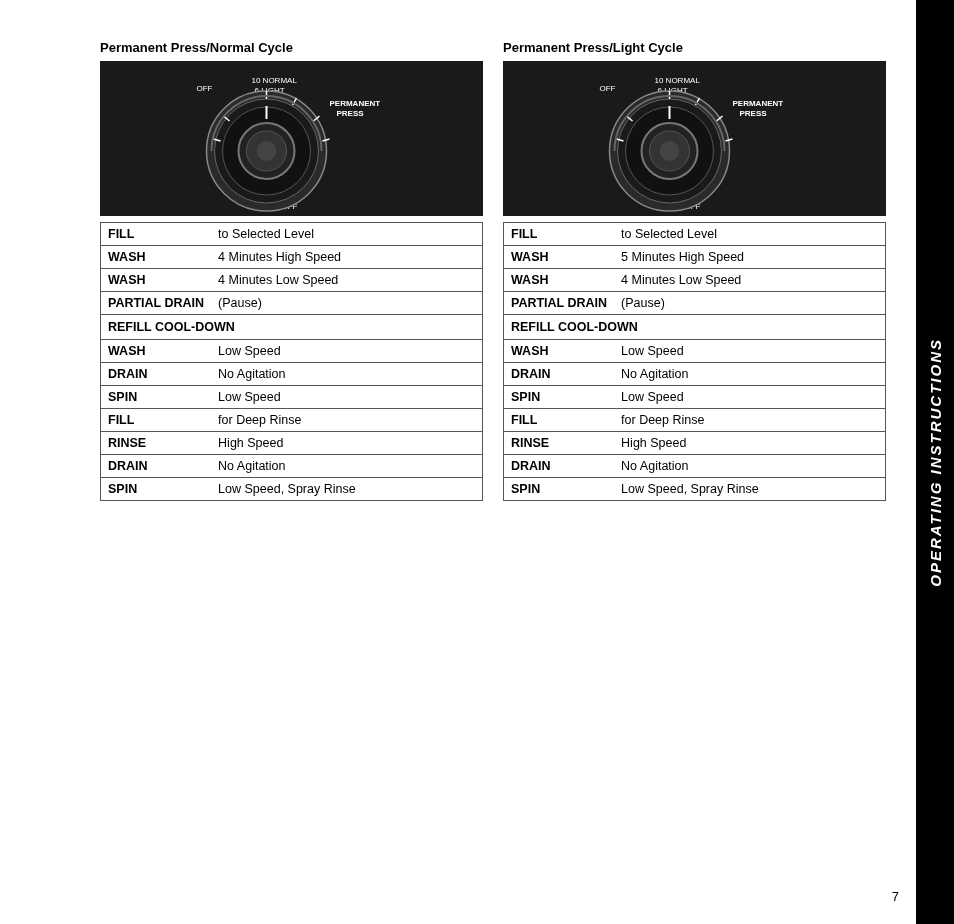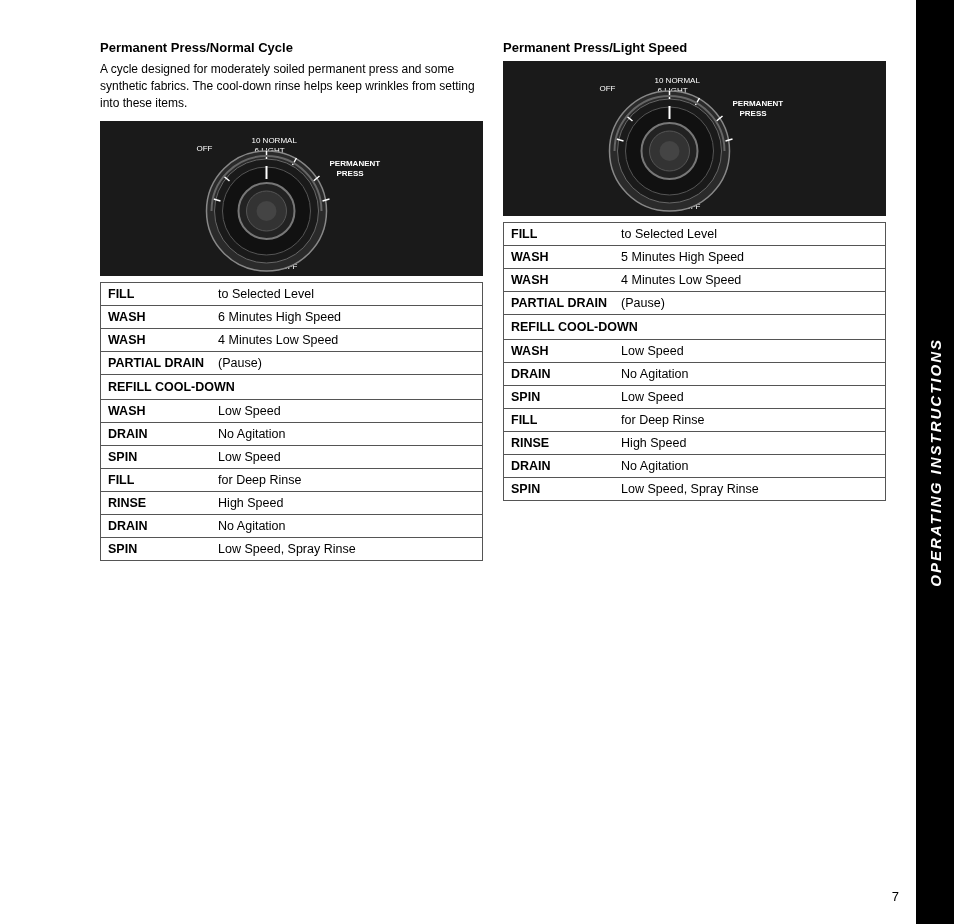--- a/index.html
+++ b/index.html
@@ -119,21 +119,20 @@
     }
   </style>
 </head>
 <body>
 
 <div class="page-container">
   <div class="main-content">
 
     <div class="column">
       <div class="col-title">Permanent Press/Normal Cycle</div>
-      <div class="col-description">A cycle designed for moderately soiled permanent press and some synthetic fabrics. The cool-down rinse helps keep wrinkles from setting into these items.</div>
 
       <div class="dial-image">
         <svg class="dial-svg" viewBox="0 0 220 155" xmlns="http://www.w3.org/2000/svg">
 
           <rect width="220" height="155" fill="#1a1a1a"></rect>
 
           <text x="15" y="30" fill="white" font-size="8" font-family="Arial">OFF</text>
           <text x="70" y="22" fill="white" font-size="8" font-family="Arial">10 NORMAL</text>
           <text x="73" y="32" fill="white" font-size="8" font-family="Arial">6 LIGHT</text>
           <text x="148" y="45" fill="white" font-size="8" font-family="Arial" font-weight="bold">PERMANENT</text>
@@ -164,21 +163,21 @@
       </div>
 
       <table class="cycle-table">
         <tbody id="left-table-body">
             <tr style="border-width: 1.5px; border-style: solid; border-color: rgb(85, 85, 85);">
               <td class="label" style="font-weight: bold; padding: 4px 7px; font-size: 12.5px; white-space: nowrap; width: 80px;">FILL</td>
               <td style="padding: 4px 7px; font-size: 12.5px;">to Selected Level</td>
             </tr>
             <tr style="border-width: 1.5px; border-style: solid; border-color: rgb(85, 85, 85);">
               <td class="label" style="font-weight: bold; padding: 4px 7px; font-size: 12.5px; white-space: nowrap; width: 80px;">WASH</td>
-              <td style="padding: 4px 7px; font-size: 12.5px;">6 Minutes High Speed</td>
+              <td style="padding: 4px 7px; font-size: 12.5px;">4 Minutes High Speed</td>
             </tr>
             <tr style="border-width: 1.5px; border-style: solid; border-color: rgb(85, 85, 85);">
               <td class="label" style="font-weight: bold; padding: 4px 7px; font-size: 12.5px; white-space: nowrap; width: 80px;">WASH</td>
               <td style="padding: 4px 7px; font-size: 12.5px;">4 Minutes Low Speed</td>
             </tr>
             <tr style="border-width: 1.5px; border-style: solid; border-color: rgb(85, 85, 85);">
               <td class="label" style="font-weight: bold; padding: 4px 7px; font-size: 12.5px; white-space: nowrap; width: 80px;">PARTIAL DRAIN</td>
               <td style="padding: 4px 7px; font-size: 12.5px;">(Pause)</td>
             </tr>
             <tr style="border-width: 1.5px; border-style: solid; border-color: rgb(85, 85, 85);">
@@ -210,21 +209,21 @@
             </tr>
             <tr style="border-width: 1.5px; border-style: solid; border-color: rgb(85, 85, 85);">
               <td class="label" style="font-weight: bold; padding: 4px 7px; font-size: 12.5px; white-space: nowrap; width: 80px;">SPIN</td>
               <td style="padding: 4px 7px; font-size: 12.5px;">Low Speed, Spray Rinse</td>
             </tr>
           </tbody>
       </table>
     </div>
 
     <div class="column">
-      <div class="col-title">Permanent Press/Light Speed</div>
+      <div class="col-title">Permanent Press/Light Cycle</div>
 
       <div class="dial-image">
         <svg class="dial-svg" viewBox="0 0 220 155" xmlns="http://www.w3.org/2000/svg">
           <rect width="220" height="155" fill="#1a1a1a"></rect>
 
           <text x="15" y="30" fill="white" font-size="8" font-family="Arial">OFF</text>
           <text x="70" y="22" fill="white" font-size="8" font-family="Arial">10 NORMAL</text>
           <text x="73" y="32" fill="white" font-size="8" font-family="Arial">6 LIGHT</text>
           <text x="148" y="45" fill="white" font-size="8" font-family="Arial" font-weight="bold">PERMANENT</text>
           <text x="155" y="55" fill="white" font-size="8" font-family="Arial" font-weight="bold">PRESS</text>

